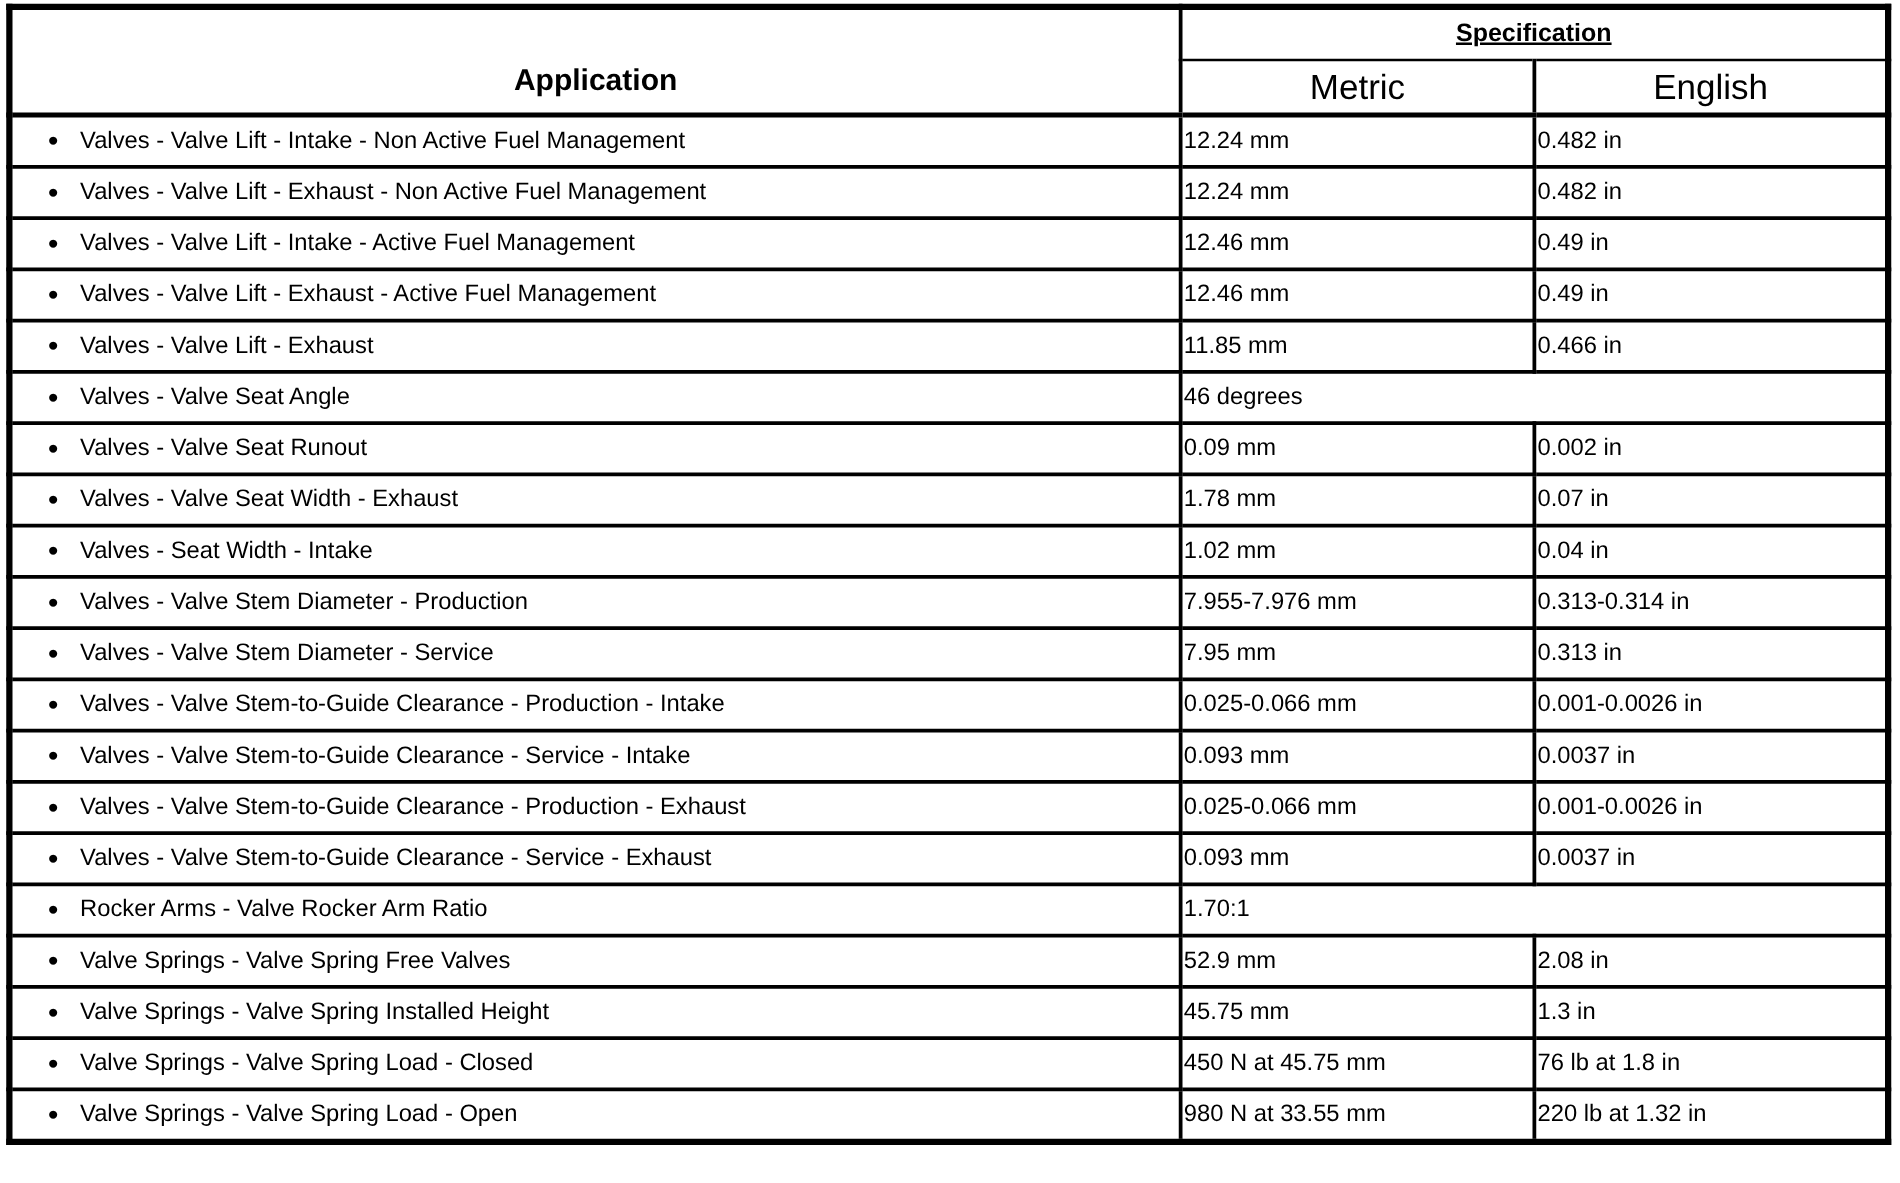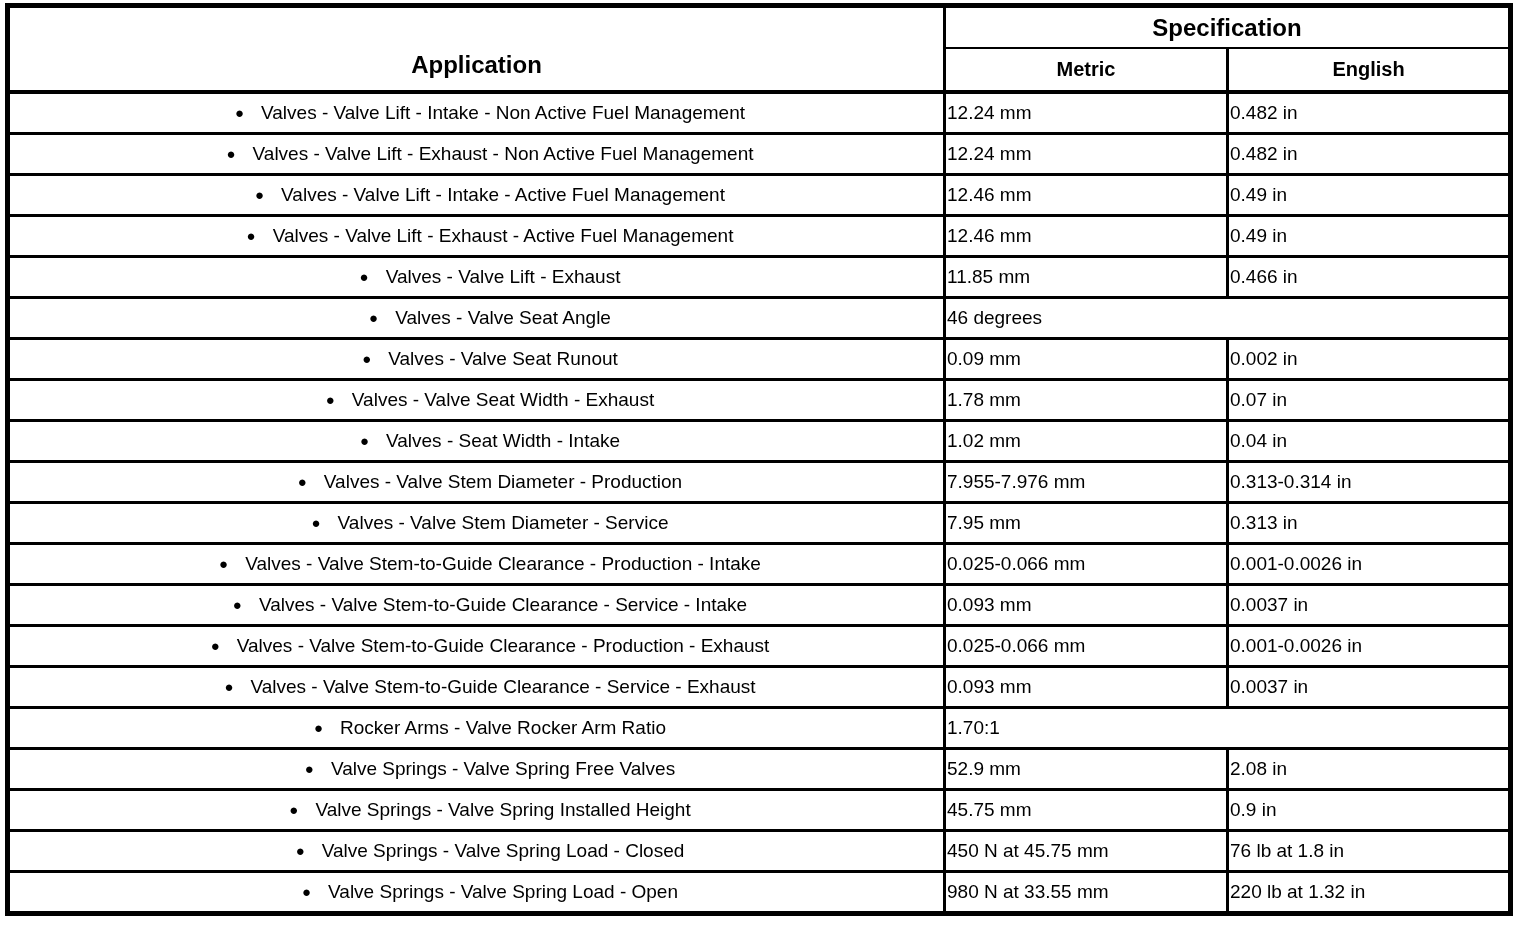--- a/index.html
+++ b/index.html
@@ -25,51 +25,52 @@
   }
   .spec-table th,
   .spec-table td {
     border: 3px solid #000000;
     background: #ffffff;
     overflow: hidden;
     white-space: nowrap;
   }
   th.spec-h {
     height: 37px;
-    font-size: 24px;
+    font-size: 20px;
     font-weight: bold;
     text-align: center;
     vertical-align: middle;
     border-bottom-width: 2px;
+    text-decoration: underline;
   }
   th.app-h {
     font-size: 24px;
     font-weight: bold;
     text-align: center;
     vertical-align: bottom;
     padding-bottom: 11px;
     border-bottom-width: 4px;
   }
   th.sub-h {
     height: 39px;
-    font-size: 20px;
-    font-weight: bold;
+    font-size: 28px;
+    font-weight: normal;
     text-align: center;
     vertical-align: middle;
     border-top-width: 2px;
     border-bottom-width: 4px;
     margin-left: 20px;
   }
   .spec-table tbody td {
     height: 36px;
     font-size: 19px;
     vertical-align: middle;
   }
   td.app-cell {
-    text-align: center;
+    text-align: left;
     padding-left: 28px;
   }
   td.app-cell .bullet {
     display: inline-block;
     font-size: 15px;
     margin-right: 17px;
     vertical-align: 1px;
   }
   td.val-cell {
   }
@@ -176,21 +177,21 @@
         <td class="val-cell" colspan="2">1.70:1</td>
       </tr>
       <tr>
         <td class="app-cell"><span class="bullet">●</span><span>Valve Springs - Valve Spring Free Valves</span></td>
         <td class="val-cell">52.9 mm</td>
         <td class="val-cell">2.08 in</td>
       </tr>
       <tr>
         <td class="app-cell"><span class="bullet">●</span><span>Valve Springs - Valve Spring Installed Height</span></td>
         <td class="val-cell">45.75 mm</td>
-        <td class="val-cell">0.9 in</td>
+        <td class="val-cell">1.3 in</td>
       </tr>
       <tr>
         <td class="app-cell"><span class="bullet">●</span><span>Valve Springs - Valve Spring Load - Closed</span></td>
         <td class="val-cell">450 N at 45.75 mm</td>
         <td class="val-cell">76 lb at 1.8 in</td>
       </tr>
       <tr>
         <td class="app-cell"><span class="bullet">●</span><span>Valve Springs - Valve Spring Load - Open</span></td>
         <td class="val-cell">980 N at 33.55 mm</td>
         <td class="val-cell">220 lb at 1.32 in</td>

